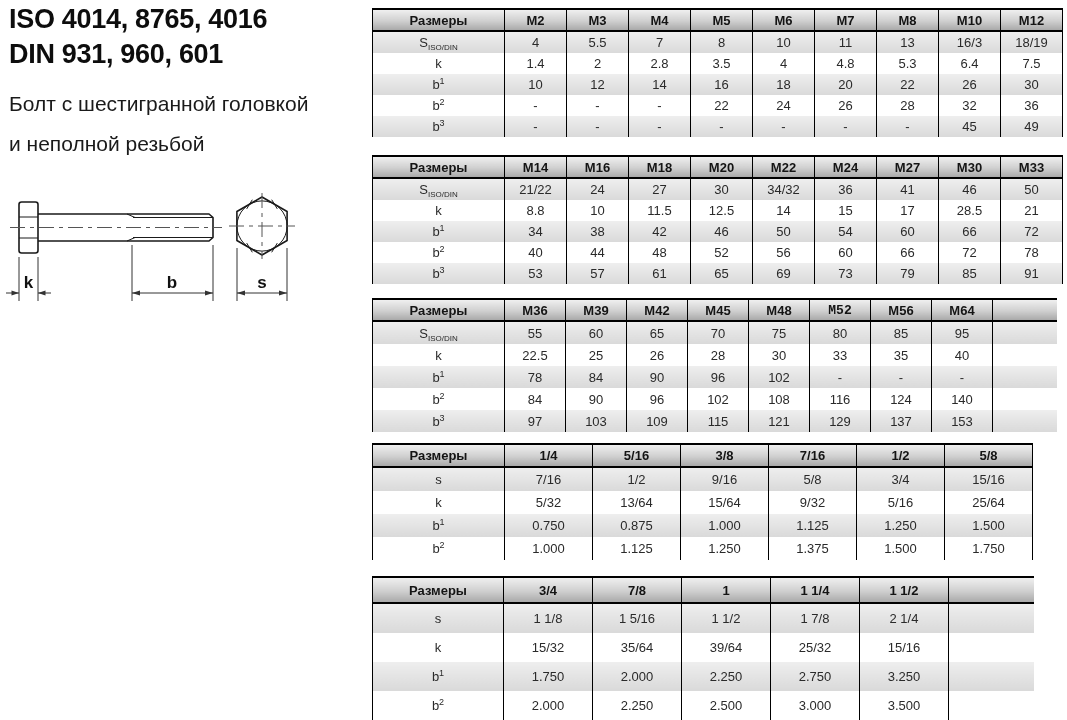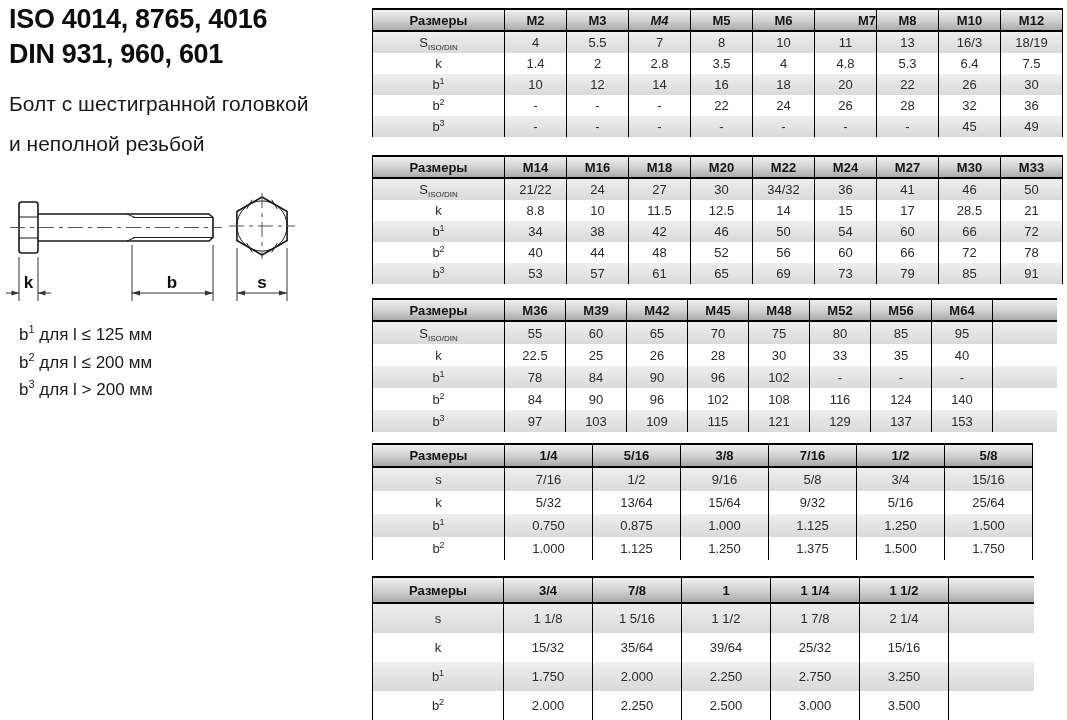--- a/index.html
+++ b/index.html
@@ -108,49 +108,44 @@
         <line x1="237" y1="248" x2="237" y2="301" class="dim"></line>
         <line x1="287" y1="248" x2="287" y2="301" class="dim"></line>
         <line x1="237" y1="293" x2="287" y2="293" class="dim"></line>
         <polygon class="arrow" points="237,293 245,290.4 245,295.6"></polygon>
         <polygon class="arrow" points="287,293 279,290.4 279,295.6"></polygon>
         <text x="262" y="288" text-anchor="middle" class="dim-label">s</text>
       </g>
     </svg>
   </div>
 
-  <div id="notes">
-      <div class="note">b<sup>1</sup> для l ≤ 125 мм</div>
-      <div class="note">b<sup>2</sup> для l ≤ 200 мм</div>
-      <div class="note">b<sup>3</sup> для l &gt; 200 мм</div>
-    </div>
 
   <div id="tables-area">
       <table class="dim-table with-right" style="top: 8px; left: 372px;">
         <colgroup>
           <col style="width: 132px;">
           <col style="width: 62px;">
           <col style="width: 62px;">
           <col style="width: 62px;">
           <col style="width: 62px;">
           <col style="width: 62px;">
           <col style="width: 62px;">
           <col style="width: 62px;">
           <col style="width: 62px;">
           <col style="width: 62px;">
         </colgroup>
         <thead>
           <tr>
             <th style="height: 20px;">Размеры</th>
             <th style="height: 20px;">M2</th>
             <th style="height: 20px;">M3</th>
-            <th style="height: 20px; font-style: italic;">M4</th>
+            <th style="height: 20px;">M4</th>
             <th style="height: 20px;">M5</th>
             <th style="height: 20px;">M6</th>
-            <th style="height: 20px; text-align: right;">M7</th>
+            <th style="height: 20px;">M7</th>
             <th style="height: 20px;">M8</th>
             <th style="height: 20px;">M10</th>
             <th style="height: 20px;">M12</th>
           </tr>
         </thead>
         <tbody>
           <tr class="shade">
             <td style="height: 21px;">S<sub>ISO/DIN</sub></td>
             <td>4</td>
             <td>5.5</td>
@@ -316,21 +311,21 @@
           <col style="width: 64px;">
         </colgroup>
         <thead>
           <tr>
             <th style="height: 20px;">Размеры</th>
             <th style="height: 20px;">M36</th>
             <th style="height: 20px;">M39</th>
             <th style="height: 20px;">M42</th>
             <th style="height: 20px;">M45</th>
             <th style="height: 20px;">M48</th>
-            <th style="height: 20px;">M52</th>
+            <th style="height: 20px; font-family: Liberation Mono, monospace;">M52</th>
             <th style="height: 20px; margin-left: 24px;">M56</th>
             <th style="height: 20px;">M64</th>
             <th style="height: 20px;"></th>
           </tr>
         </thead>
         <tbody>
           <tr class="shade">
             <td style="height: 22px;">S<sub>ISO/DIN</sub></td>
             <td>55</td>
             <td>60</td>

